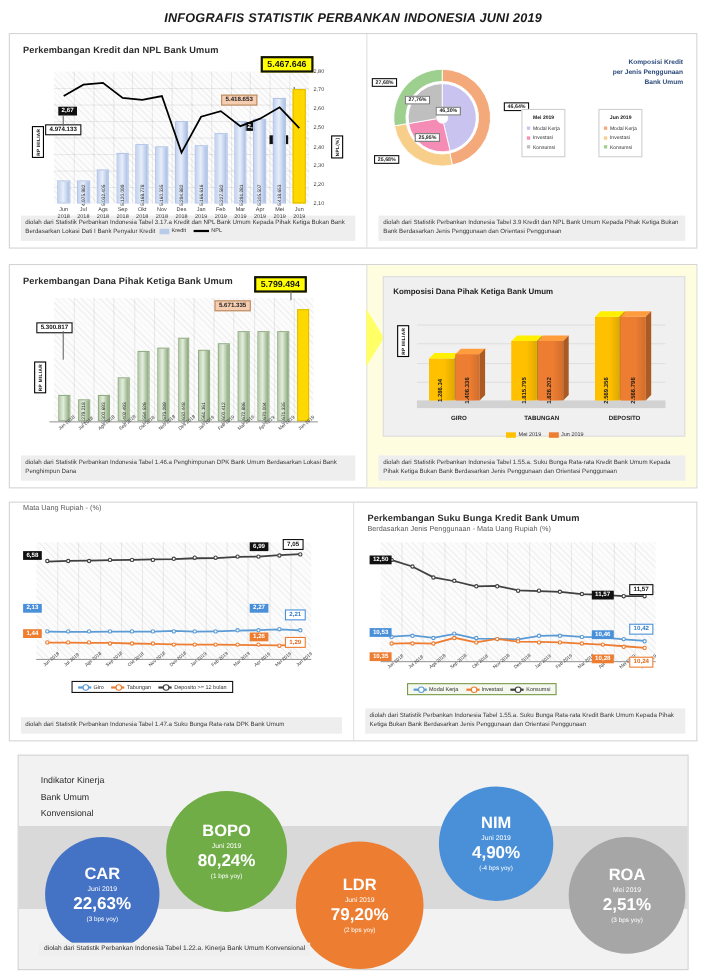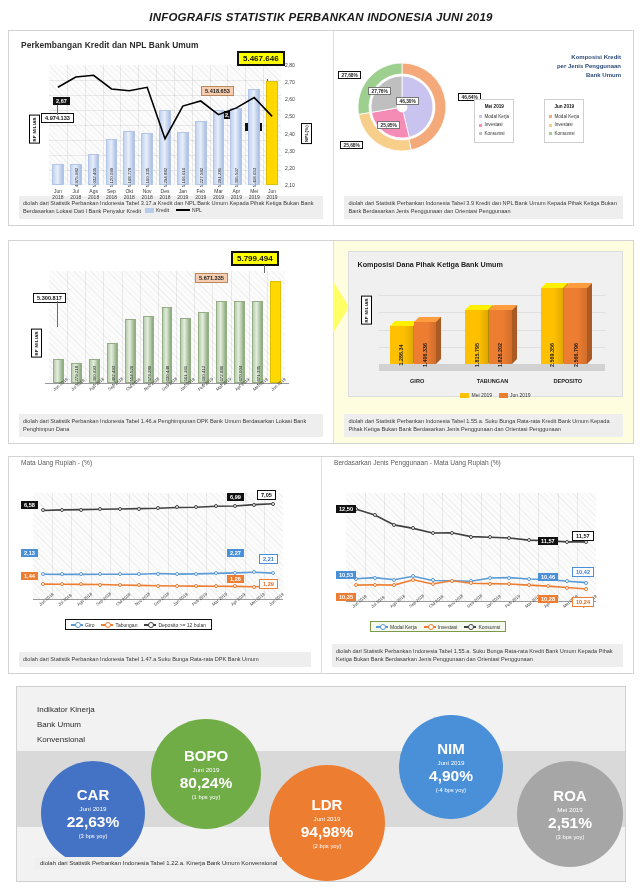--- a/index.html
+++ b/index.html
@@ -365,20 +365,21 @@
           <div><span class="ml-sw ml-dot" style="background:#9dcf8f"></span><span>Konsumsi</span></div>
         </div>
         <div class="caption">diolah dari Statistik Perbankan Indonesia Tabel 3.9 Kredit dan NPL Bank Umum Kepada Pihak Ketiga Bukan Bank Berdasarkan Jenis Penggunaan dan Orientasi Penggunaan</div>
       </div>
     </div>
   </div>
 
   <div class="section sec2">
     <div class="panel-split">
       <div class="panel-l" style="width:52%;">
+        <div class="chart-title">Perkembangan Dana Pihak Ketiga Bank Umum</div>
         <div class="plot" id="plot2" style="left:40px; top:30px; width:236px; height:112px;">
           <div class="hatch"></div>
         <div class="gridv" style="left:18.153846153846153px"></div>
             <div class="gridv" style="left:36.30769230769231px"></div>
             <div class="gridv" style="left:54.46153846153846px"></div>
             <div class="gridv" style="left:72.61538461538461px"></div>
             <div class="gridv" style="left:90.76923076923077px"></div>
             <div class="gridv" style="left:108.92307692307692px"></div>
             <div class="gridv" style="left:127.07692307692307px"></div>
             <div class="gridv" style="left:145.23076923076923px"></div>
@@ -607,20 +608,21 @@
           <div class="callout co-dark" style="left:218px; top:36px;">6,99</div>
           <div class="callout co-black-o" style="left:248px; top:33px;">7,05</div>
           <div class="callout co-blue" style="left:12px; top:92px;">2,13</div>
           <div class="callout co-blue" style="left:218px; top:92px;">2,27</div>
           <div class="callout co-blue-o" style="left:250px; top:97px;">2,21</div>
           <div class="callout co-orange" style="left:12px; top:115px;">1,44</div>
           <div class="callout co-orange" style="left:218px; top:118px;">1,26</div>
           <div class="callout co-orange-o" style="left:250px; top:122px;">1,29</div>
         </div>
       <div class="panel-r" style="width:50%;">
+        <div class="chart-title">Perkembangan Suku Bunga Kredit Bank Umum</div>
         <div class="chart-sub">Berdasarkan Jenis Penggunaan - Mata Uang Rupiah (%)</div>
         <div class="plot" id="plot5" style="left:24px; top:36px; width:250px; height:108px;">
           <div class="hatch"></div>
         <div class="gridv" style="left:19.23076923076923px"></div>
             <div class="gridv" style="left:38.46153846153846px"></div>
             <div class="gridv" style="left:57.69230769230769px"></div>
             <div class="gridv" style="left:76.92307692307692px"></div>
             <div class="gridv" style="left:96.15384615384615px"></div>
             <div class="gridv" style="left:115.38461538461539px"></div>
             <div class="gridv" style="left:134.6153846153846px"></div>
@@ -732,21 +734,21 @@
           </div>
           <div class="circle" style="width:110px;height:110px;left:134px;top:32px;background:#70ad47;">
             <div class="c-name">BOPO</div>
             <div class="c-per">Juni 2019</div>
             <div class="c-val">80,24%</div>
             <div class="c-yoy">(1 bps yoy)</div>
           </div>
           <div class="circle" style="width:116px;height:116px;left:252px;top:78px;background:#ed7d31;">
             <div class="c-name">LDR</div>
             <div class="c-per">Juni 2019</div>
-            <div class="c-val">94,98%</div>
+            <div class="c-val">79,20%</div>
             <div class="c-yoy">(2 bps yoy)</div>
           </div>
           <div class="circle" style="width:104px;height:104px;left:382px;top:28px;background:#4a90d9;">
             <div class="c-name">NIM</div>
             <div class="c-per">Juni 2019</div>
             <div class="c-val">4,90%</div>
             <div class="c-yoy">(-4 bps yoy)</div>
           </div>
           <div class="circle" style="width:106px;height:106px;left:500px;top:74px;background:#a6a6a6;">
             <div class="c-name">ROA</div>

